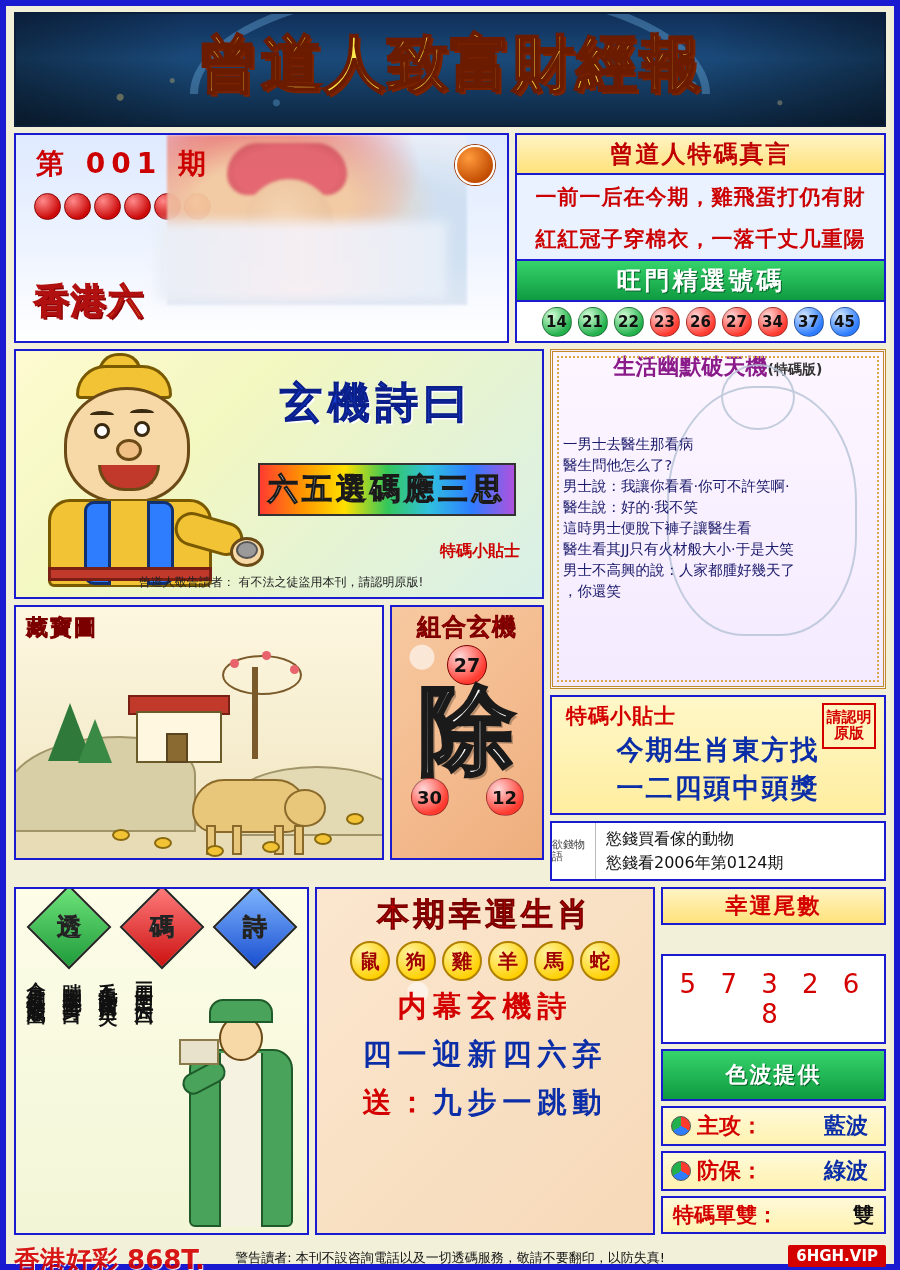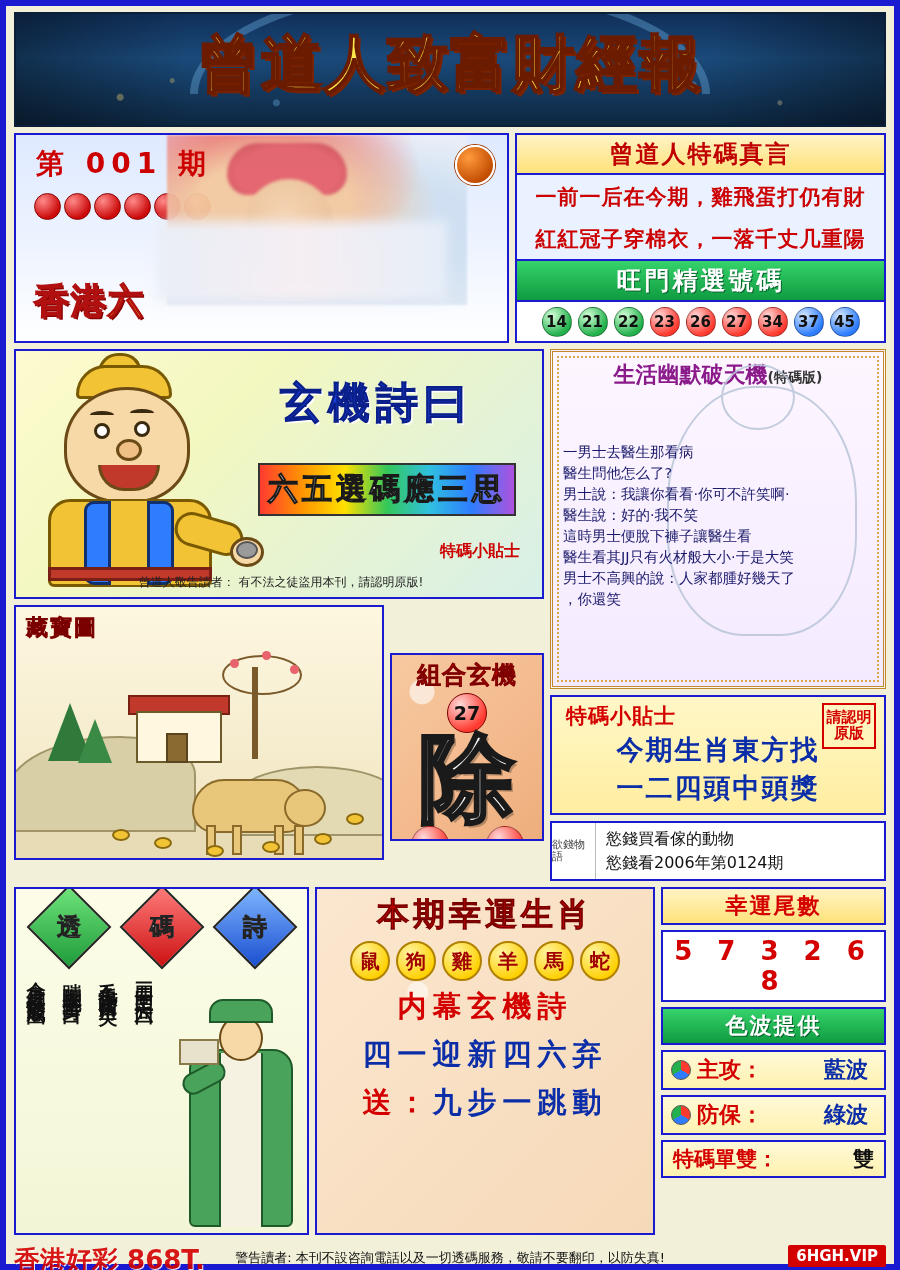--- a/index.html
+++ b/index.html
@@ -289,27 +289,26 @@
   .tre-blossom{position:absolute;width:9px;height:9px;border-radius:50%;background:#e8636b;}
   .tre-pine{position:absolute;left:32px;top:96px;width:0;height:0;border-left:22px solid transparent;border-right:22px solid transparent;border-bottom:58px solid #2f7a3a;}
   .tre-pine2{position:absolute;left:62px;top:112px;width:0;height:0;border-left:17px solid transparent;border-right:17px solid transparent;border-bottom:44px solid #3a8a46;}
   .tre-dog{position:absolute;left:176px;top:172px;width:116px;height:54px;background:#e8c77a;border:2px solid #8a6a2a;border-radius:44px 44px 30px 30px;}
   .tre-dog-head{position:absolute;left:268px;top:182px;width:42px;height:38px;background:#e8c77a;border:2px solid #8a6a2a;border-radius:50%;}
   .tre-dog-leg{position:absolute;width:10px;height:30px;background:#e8c77a;border:2px solid #8a6a2a;}
   .coin{position:absolute;width:18px;height:12px;border-radius:50%;background:#f2c335;border:2px solid #8a6a10;}
 
   .combo {
     position:relative;
-    flex:1 1 auto; height:188px;
+    flex:1 1 auto; height:255px;
     border:2px solid #1a1ad0;
     background:
       radial-gradient(circle at 20% 20%, rgba(255,255,255,.6) 0 12px, transparent 13px),
       linear-gradient(135deg,#f7c9a0,#f3b98c 60%,#eeae7c);
     overflow:hidden;
-    margin-top:48px;
   }
   .combo-title {
     text-align:center;
     font-size:24px;font-weight:bold;color:#d40000;
     font-family:"DejaVu Sans", sans-serif;
     padding-top:4px;
     -webkit-text-stroke:.5px #7a0000;
     letter-spacing:1px;
   }
   .combo-ball {
@@ -334,21 +333,21 @@
     margin-top:2px;
   }
   .combo-bottom .ball { width:38px;height:38px;font-size:18px; }
 
   
   .humor {
     position:relative;
     height:340px;
     border:3px double #c08a2a;
     background:linear-gradient(180deg,#fdf6ff,#f4eaff);
-    padding:8px 10px;
+    padding:0 10px;
     overflow:hidden;
   }
   .humor::before{
     content:"";position:absolute;inset:4px;border:2px dotted #d8a84a;pointer-events:none;
   }
   .humor-title{
     text-align:center;font-size:22px;font-weight:bold;color:#8a1a8a;
     font-family:"DejaVu Sans", sans-serif;
   }
   .humor-title small{font-size:14px;color:#333;}
@@ -488,28 +487,28 @@
     display:flex;flex-direction:column;gap:5px;
   }
   .rc-head{
     background:linear-gradient(180deg,#fff3c4,#ffe27a);
     border:2px solid #1a1ad0;
     text-align:center;font-size:22px;font-weight:bold;color:#d40000;
     font-family:"DejaVu Sans", sans-serif;padding:2px 0;letter-spacing:2px;
   }
   .rc-nums{
     border:2px solid #1a1ad0;background:#ffffff;
-    text-align:center;font-size:26px;font-weight:bold;color:#d40000;
-    font-family:"DejaVu Sans", sans-serif;letter-spacing:8px;padding:4px 0;
+    text-align:center;font-size:26px;font-weight:normal;color:#d40000;
+    font-family:"DejaVu Sans", sans-serif;letter-spacing:8px;padding:13px 0;margin-top:24px;
   }
   .rc-green{
     background:linear-gradient(180deg,#36d36b,#0f9b41);
     border:2px solid #1a1ad0;
     text-align:center;font-size:22px;font-weight:bold;color:#ffffff;
-    font-family:"DejaVu Sans", sans-serif;padding:2px 0;letter-spacing:2px;
+    font-family:"DejaVu Sans", sans-serif;padding:9px 0;letter-spacing:2px;
     text-shadow:1px 1px 0 #06622a;
   }
   .rc-row{
     border:2px solid #1a1ad0;background:linear-gradient(180deg,#fff9d8,#fff2b0);
     display:flex;align-items:center;gap:6px;padding:3px 8px;
     font-size:22px;font-weight:bold;font-family:"DejaVu Sans", sans-serif;
   }
   .rc-row .dot{
     width:20px;height:20px;border-radius:50%;flex:0 0 20px;
     background:conic-gradient(#ff3b30 0 33%, #2e7dff 0 66%, #22b14c 0);

